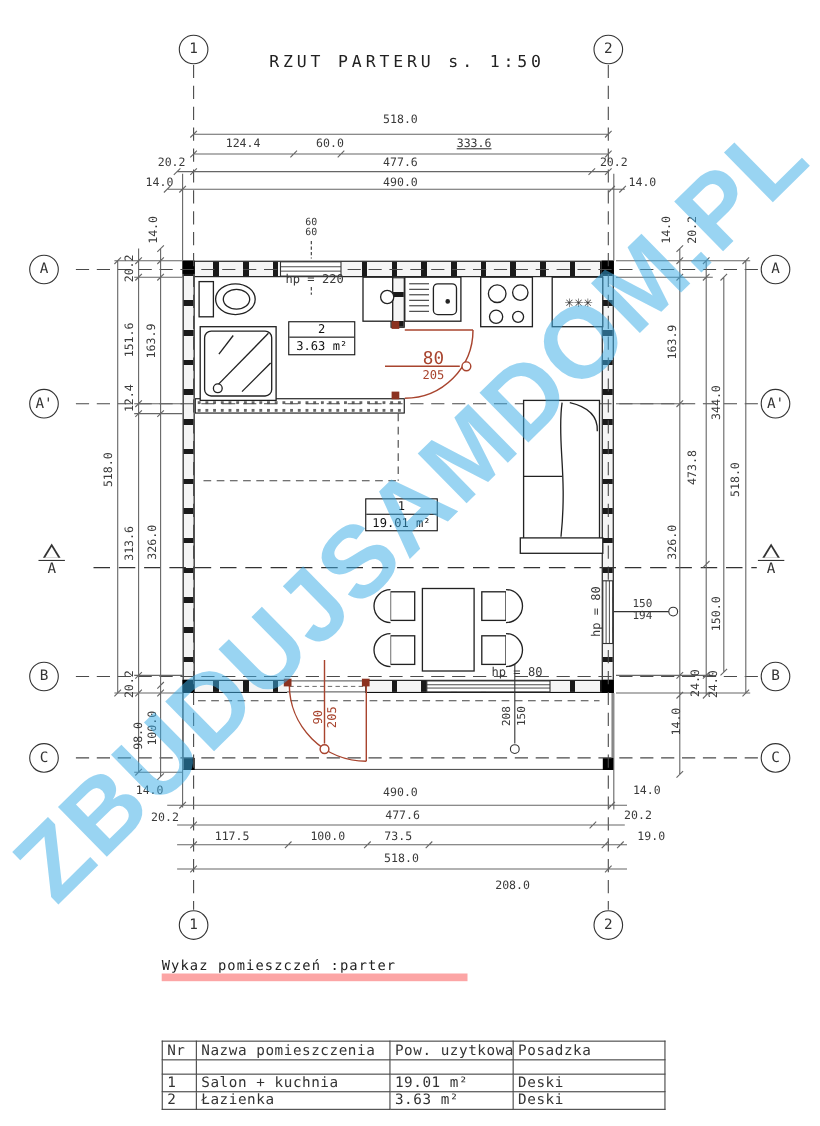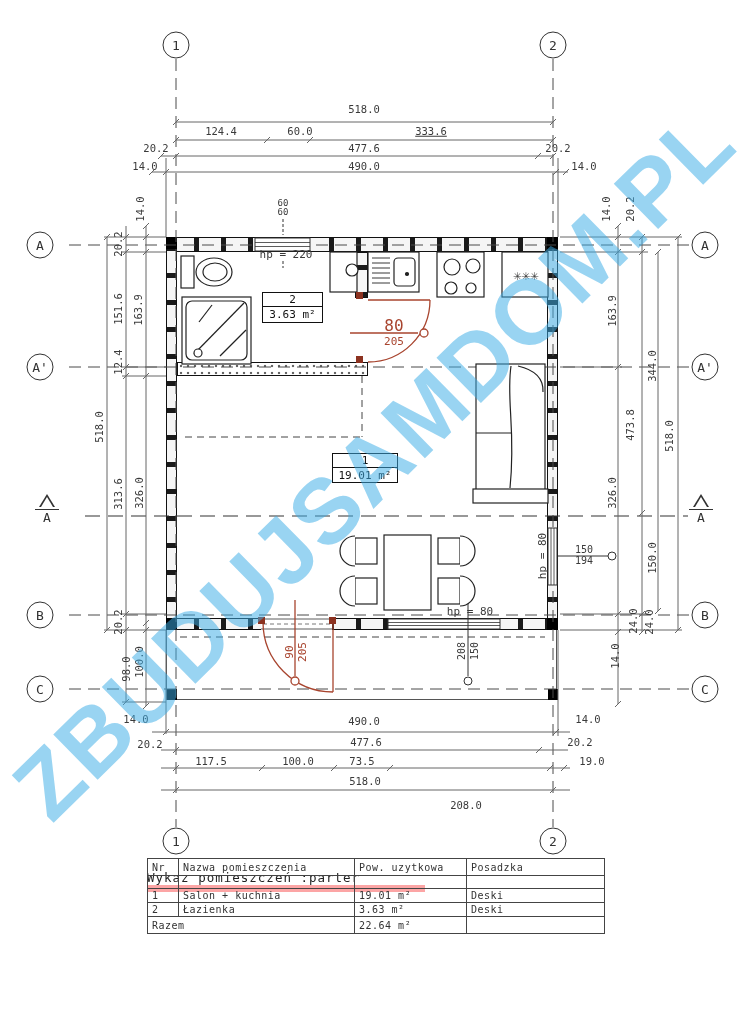--- a/index.html
+++ b/index.html
@@ -37,22 +37,22 @@
   .roombox{position:absolute;border:1px solid #111;background:#fff;text-align:center;font-size:11px;color:#111;}
   .roombox .nr{display:block;border-bottom:1px solid #111;line-height:14px;height:14px;}
   .roombox .ar{display:block;line-height:15px;}
   
   #wm{position:absolute;left:374px;top:464px;transform:translate(-50%,-50%) rotate(-44.5deg);
       font-family:"Liberation Sans",sans-serif;font-weight:bold;font-size:92px;letter-spacing:2px;
       color:rgba(60,172,230,0.52);white-space:nowrap;z-index:60;pointer-events:none;}
   
   #sch-title{position:absolute;left:147px;top:870px;width:278px;font-size:12.5px;color:#222;
       border-bottom:7px solid #fca5a5;padding-bottom:0;letter-spacing:1px;}
-  #schedule-table{position:absolute;left:147px;top:858px;width:457px;border-collapse:collapse;
-      font-size:10px;color:#333;table-layout:fixed;}
+  #schedule-table{position:absolute;left:147px;top:946px;width:457px;border-collapse:collapse;
+      font-size:13px;color:#333;table-layout:fixed;}
   #schedule-table td,#schedule-table th{border:1px solid #444;padding:0 4px;font-weight:normal;
       text-align:left;overflow:hidden;white-space:nowrap;letter-spacing:0.5px;}
   .hrow{height:17px;} .erow{height:13px;} .drow{height:14px;} .trow{height:17px;}
   svg{position:absolute;left:0;top:0;}
 </style>
 </head>
 <body>
 
 <div id="stage">
 
@@ -266,20 +266,21 @@
 
   <div class="roombox" style="left:332px;top:453px;width:66px;height:30px;">
     <span class="nr">1</span>
     <span class="ar">19.01 m²</span>
   </div>
   <div class="roombox" style="left:262px;top:292px;width:61px;height:31px;">
     <span class="nr">2</span>
     <span class="ar">3.63 m²</span>
   </div>
 
+  <div id="title">RZUT PARTERU s. 1:50</div>
 
   <div id="axes">
       <div class="axc" style="left: 176px; top: 45px;">1</div>
       <div class="axc" style="left: 176px; top: 841px;">1</div>
       <div class="axc" style="left: 553px; top: 45px;">2</div>
       <div class="axc" style="left: 553px; top: 841px;">2</div>
       <div class="axc" style="left: 40px; top: 245px;">A</div>
       <div class="axc" style="left: 705px; top: 245px;">A</div>
       <div class="axc" style="left: 40px; top: 367px;">A'</div>
       <div class="axc" style="left: 705px; top: 367px;">A'</div>
@@ -328,21 +329,16 @@
           <td>Salon + kuchnia</td>
           <td>19.01 m²</td>
           <td>Deski</td>
         </tr>
         <tr class="drow">
           <td>2</td>
           <td>Łazienka</td>
           <td>3.63 m²</td>
           <td>Deski</td>
         </tr>
-        <tr class="trow">
-          <td colspan="2">Razem</td>
-          <td>22.64 m²</td>
-          <td></td>
-        </tr>
       </tbody>
   </table>
 
 </div>
 
 </body></html>

